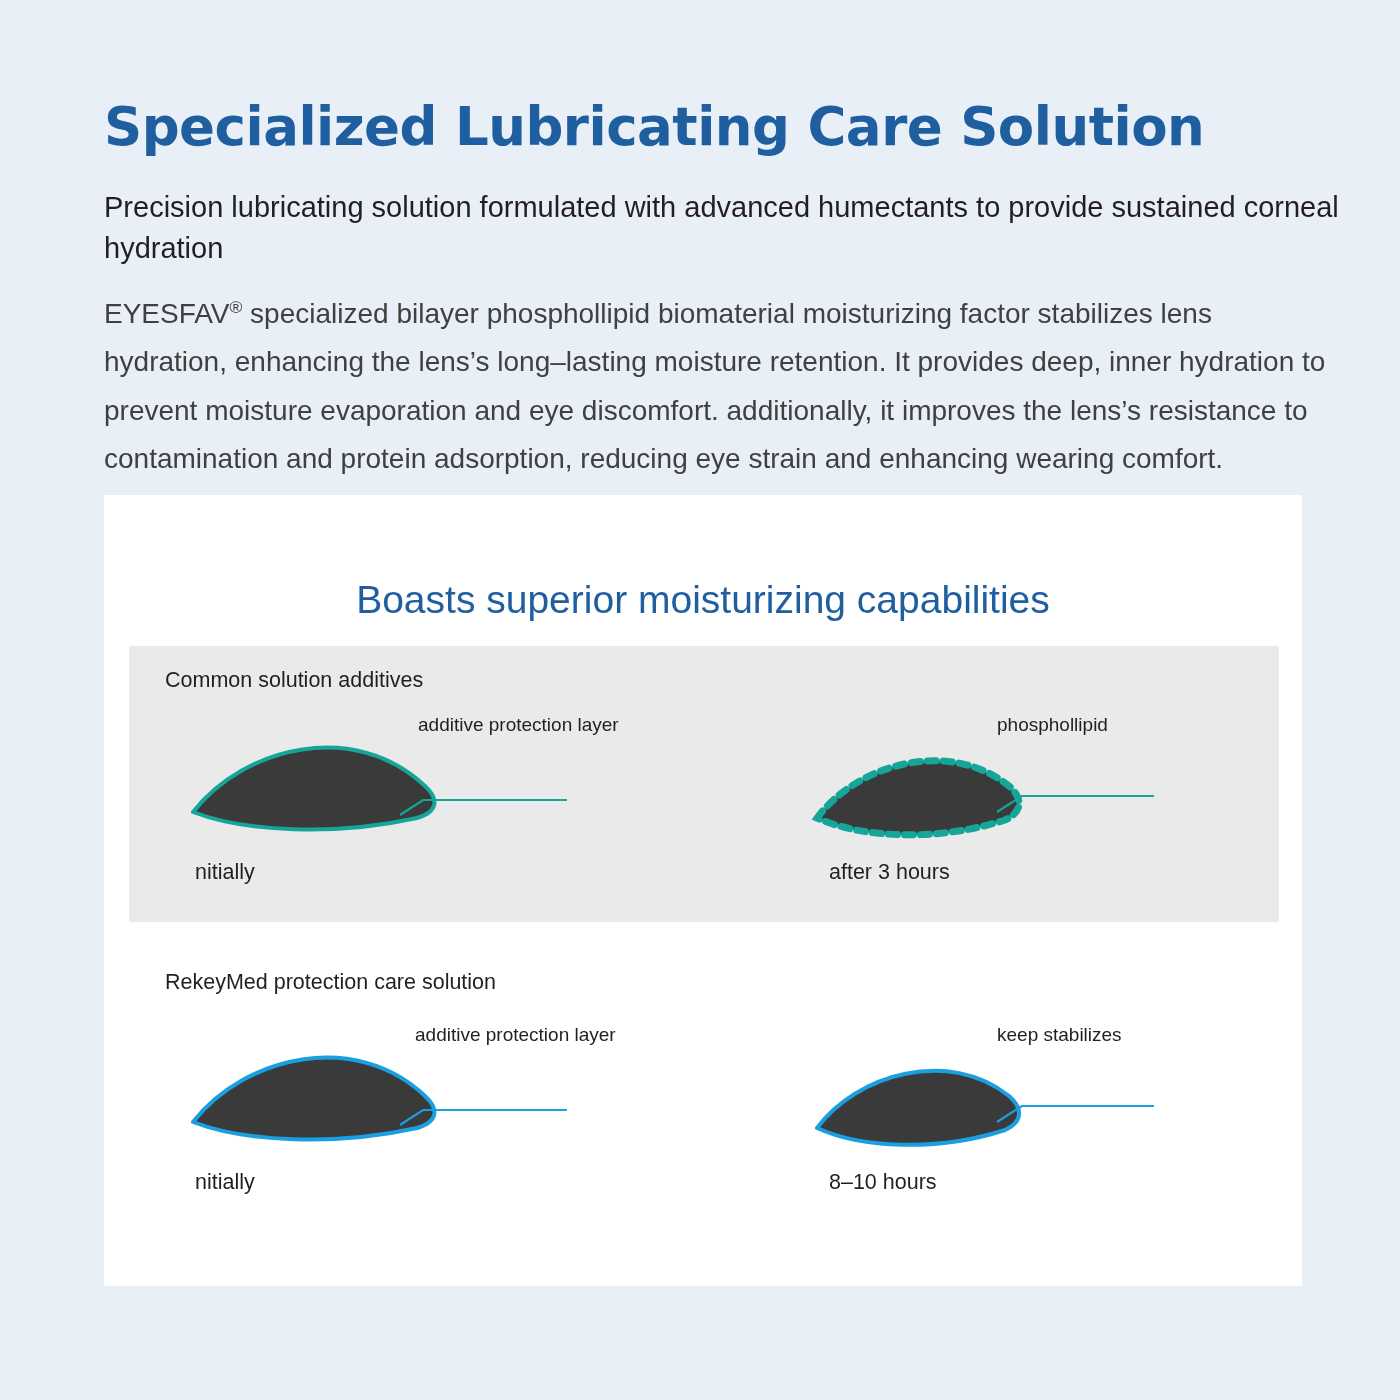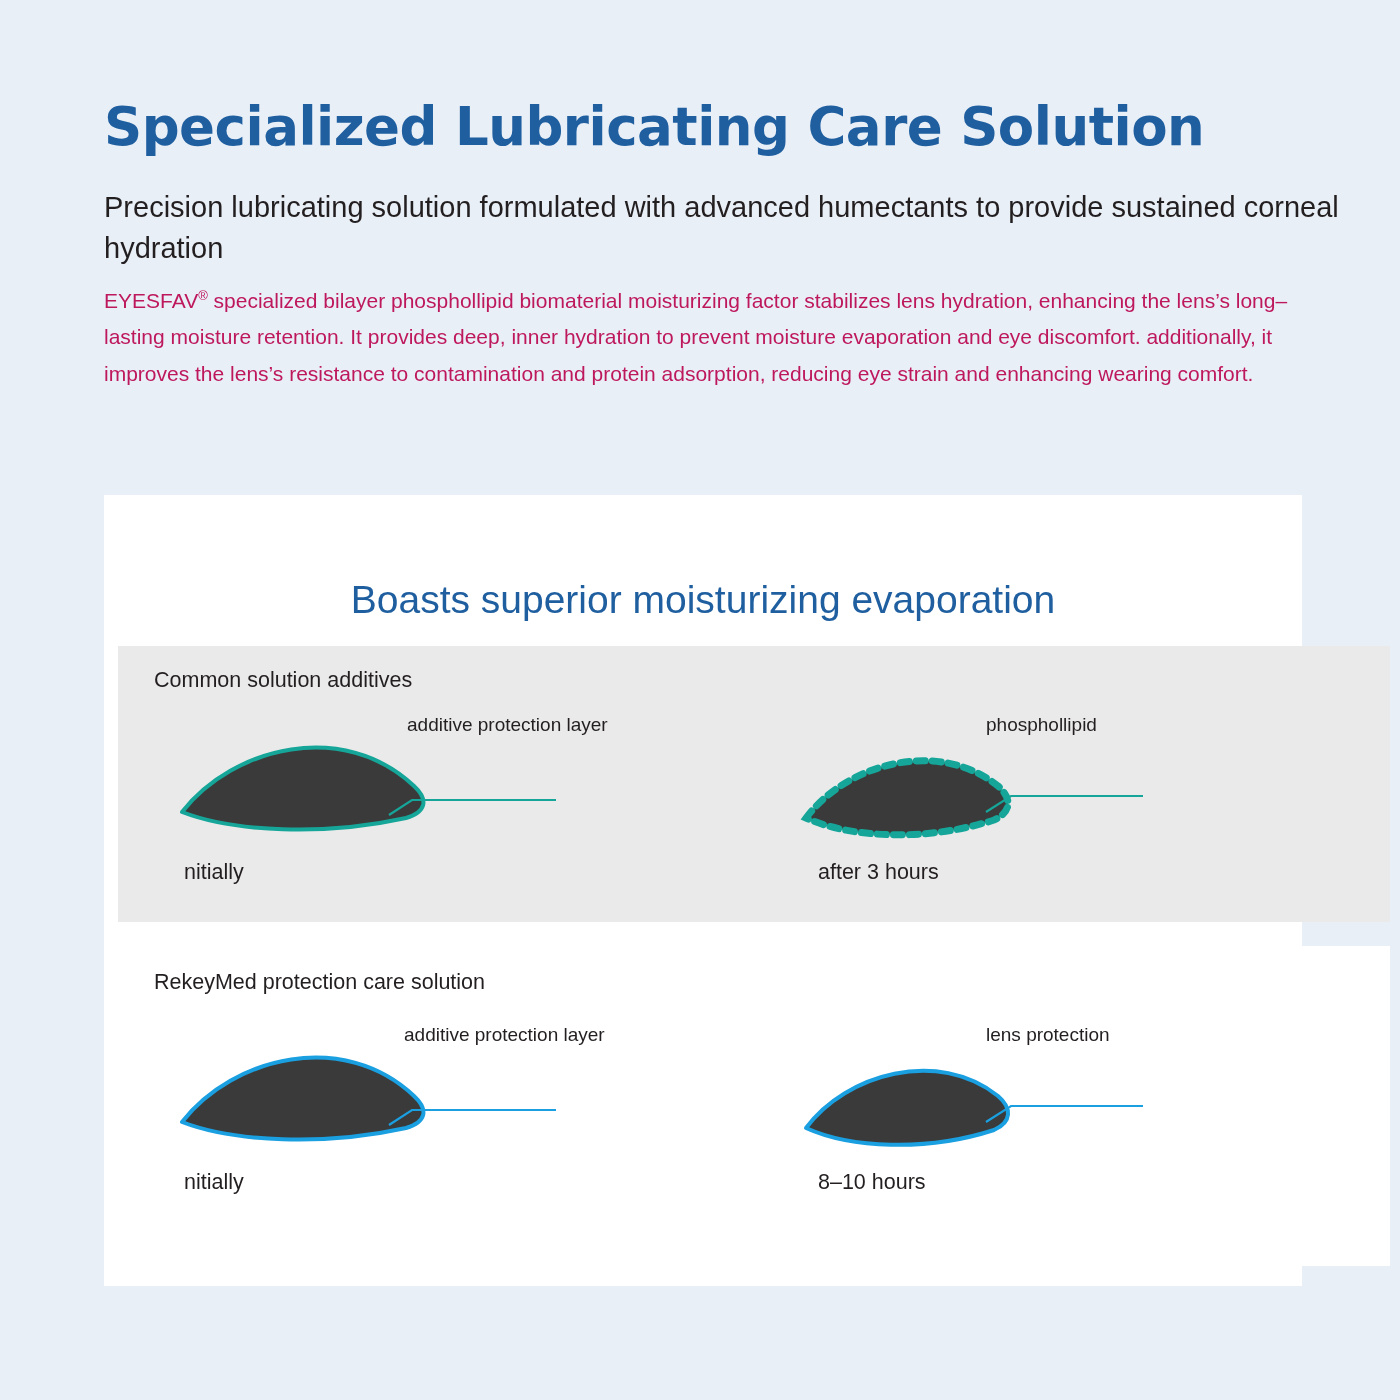--- a/index.html
+++ b/index.html
@@ -43,23 +43,23 @@
     font-size: 29px;
     font-weight: 400;
     color: #231f20;
     line-height: 1.42;
   }
   .hero-body {
     position: absolute;
     left: 104px;
     top: 262px;
     width: 1225px;
-    font-size: 21px;
-    font-weight: 400;
-    color: #be185d;
+    font-size: 28px;
+    font-weight: 400;
+    color: #404040;
     line-height: 1.73;
   }
   .hero-body sup {
     font-size: 0.62em;
     vertical-align: super;
     line-height: 0;
   }
 
   
   .card {
@@ -78,22 +78,22 @@
     text-align: center;
     font-size: 39px;
     font-weight: 400;
     color: #1f5fa0;
     letter-spacing: 0px;
   }
 
   
   .panel {
     position: absolute;
-    left: 14px;
-    width: 1272px;
+    left: 25px;
+    width: 1150px;
   }
   .panel-top {
     top: 151px;
     height: 276px;
     background: #eaeaea;
   }
   .panel-bottom {
     top: 451px;
     height: 320px;
     background: #ffffff;
@@ -160,21 +160,21 @@
 <div class="page">
 
   <h1 class="hero-title">Specialized Lubricating Care Solution</h1>
 
   <h2 class="hero-sub">Precision lubricating solution formulated with advanced humectants to provide sustained corneal hydration</h2>
 
   <p class="hero-body"><span>EYESFAV</span><sup>®</sup><span> specialized bilayer phosphollipid biomaterial moisturizing factor stabilizes lens hydration, enhancing the lens’s long–lasting moisture retention. It provides deep, inner hydration to prevent moisture evaporation and eye discomfort. additionally, it improves the lens’s resistance to contamination and protein adsorption, reducing eye strain and enhancing wearing comfort.</span></p>
 
   <section class="card">
 
-    <h3 class="card-title">Boasts superior moisturizing evaporation</h3>
+    <h3 class="card-title">Boasts superior moisturizing capabilities</h3>
 
     <div class="panel panel-top">
       <div class="panel-label">Common solution additives</div>
 
       <div class="figure fig-a">
         <svg viewBox="0 0 470 200">
           <path d="M8 104 C 60 38, 170 12, 240 78 C 255 92, 252 104, 232 110 C 150 128, 60 124, 8 104 Z" fill="#3a3a3a" stroke="#16a699" stroke-width="4" stroke-linejoin="round"></path>
           <polyline points="215,107 238,92 382,92" fill="none" stroke="#16a699" stroke-width="2.2"></polyline>
         </svg>
         <span class="lead-label">additive protection layer</span>
@@ -202,19 +202,19 @@
         </svg>
         <span class="lead-label">additive protection layer</span>
         <span class="fig-caption">nitially</span>
       </div>
 
       <div class="figure fig-d">
         <svg viewBox="0 0 470 200">
           <path d="M8 110 C 48 56, 140 30, 200 78 C 214 90, 214 104, 196 112 C 128 134, 52 130, 8 110 Z" fill="#3a3a3a" stroke="#1a9fe0" stroke-width="4" stroke-linejoin="round"></path>
           <polyline points="188,104 213,88 345,88" fill="none" stroke="#1a9fe0" stroke-width="2.2"></polyline>
         </svg>
-        <span class="lead-label">lens protection</span>
+        <span class="lead-label">keep stabilizes</span>
         <span class="fig-caption">8–10 hours</span>
       </div>
     </div>
 
   </section>
 </div>
 
 </body></html>

